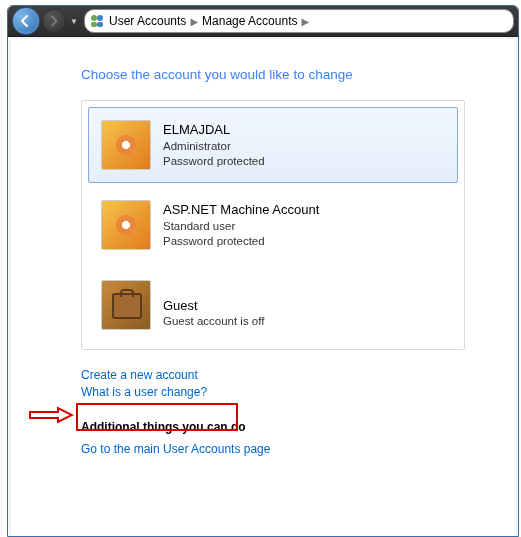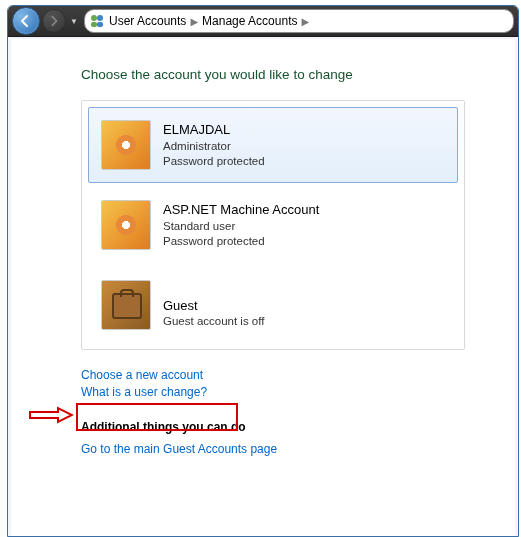--- a/index.html
+++ b/index.html
@@ -11,21 +11,21 @@
   .nav-back{background:radial-gradient(circle at 30% 30%,#7fb8e8,#2a6bb0);border:1px solid #255a93;box-shadow:0 0 2px rgba(255,255,255,.6) inset}
   .nav-fwd{background:radial-gradient(circle at 30% 30%,#666,#3a3a3a);border:1px solid #2a2a2a;opacity:.6;width:22px;height:22px}
   .nav-arrow-svg{display:block}
   .nav-dd{width:12px;display:flex;align-items:center;justify-content:center;color:#ccc;font-size:8px;margin-right:4px}
   .breadcrumb{flex:1;height:22px;background:#fff;border:1px solid #8a8a8a;border-radius:10px;display:flex;align-items:center;padding:0 4px;font-size:12px;color:#000}
   .bc-icon{width:16px;height:16px;margin-right:4px;display:flex;align-items:center;justify-content:center}
   .bc-sep{color:#7a7a7a;margin:0 4px;font-size:10px}
   .bc-item{white-space:nowrap}
   
   .content{position:absolute;left:3px;right:3px;top:33px;bottom:0;background:#fff;padding:28px 0 0 70px;overflow:hidden}
-  .heading{color:#14532d;font-size:13.5px;margin:0 0 18px 0;font-weight:normal}
+  .heading{color:#3b82f6;font-size:13.5px;margin:0 0 18px 0;font-weight:normal}
   .accounts{border:1px solid #d9d9d9;border-radius:2px;padding:6px;width:370px}
   .acct{display:flex;align-items:flex-end;padding:12px;border:1px solid transparent;border-radius:2px;margin-bottom:4px}
   .acct:last-child{margin-bottom:0}
   .acct.selected{border:1px solid #84acdd;background:linear-gradient(#f2f7fd,#e4effb)}
   .acct-pic{width:48px;height:48px;border:1px solid #ccc;background:linear-gradient(135deg,#f6c24a,#e07b1e);position:relative;flex:none;margin-right:12px;border-radius:2px}
   .acct-pic.flower::after{content:"";position:absolute;left:10px;top:10px;width:28px;height:28px;background:radial-gradient(circle at 50% 50%,#fff 0 20%,#e8893a 21% 50%,transparent 51%);border-radius:50%}
   .acct-pic.guest{background:linear-gradient(135deg,#c98a3a,#8a5a22)}
   .acct-pic.guest::before{content:"";position:absolute;left:10px;top:12px;width:26px;height:22px;background:#a06a32;border:2px solid #5a3a18;border-radius:3px}
   .acct-pic.guest::after{content:"";position:absolute;left:18px;top:8px;width:10px;height:6px;border:2px solid #5a3a18;border-bottom:none;border-radius:4px 4px 0 0;background:transparent}
   .acct-info{line-height:1.35}
@@ -100,26 +100,26 @@
           <div class="acct">
             <div class="acct-pic guest"></div>
             <div class="acct-info">
               <div class="acct-name">Guest</div>
               <div class="acct-line">Guest account is off</div>
             </div>
           </div>
         </div>
 
       <div class="links-block">
-        <div><span class="link">Choose a new account</span></div>
+        <div><span class="link">Create a new account</span></div>
         <div><span class="link">What is a user change?</span></div>
 
         <div class="subhead">Additional things you can do</div>
 
-        <div><span class="link">Go to the main Guest Accounts page</span></div>
+        <div><span class="link">Go to the main User Accounts page</span></div>
       </div>
     </div>
   </div>
 
   <div class="highlight-box" style="left:76px;top:403px;width:158px;height:24px"></div>
   <svg class="red-arrow" style="left:28px;top:406px" width="46" height="18" viewBox="0 0 46 18">
     <path d="M2 6 H30 V2 L44 9 L30 16 V12 H2 Z" fill="none" stroke="#d40000" stroke-width="2" stroke-linejoin="miter"></path>
   </svg>
 
 </div>

